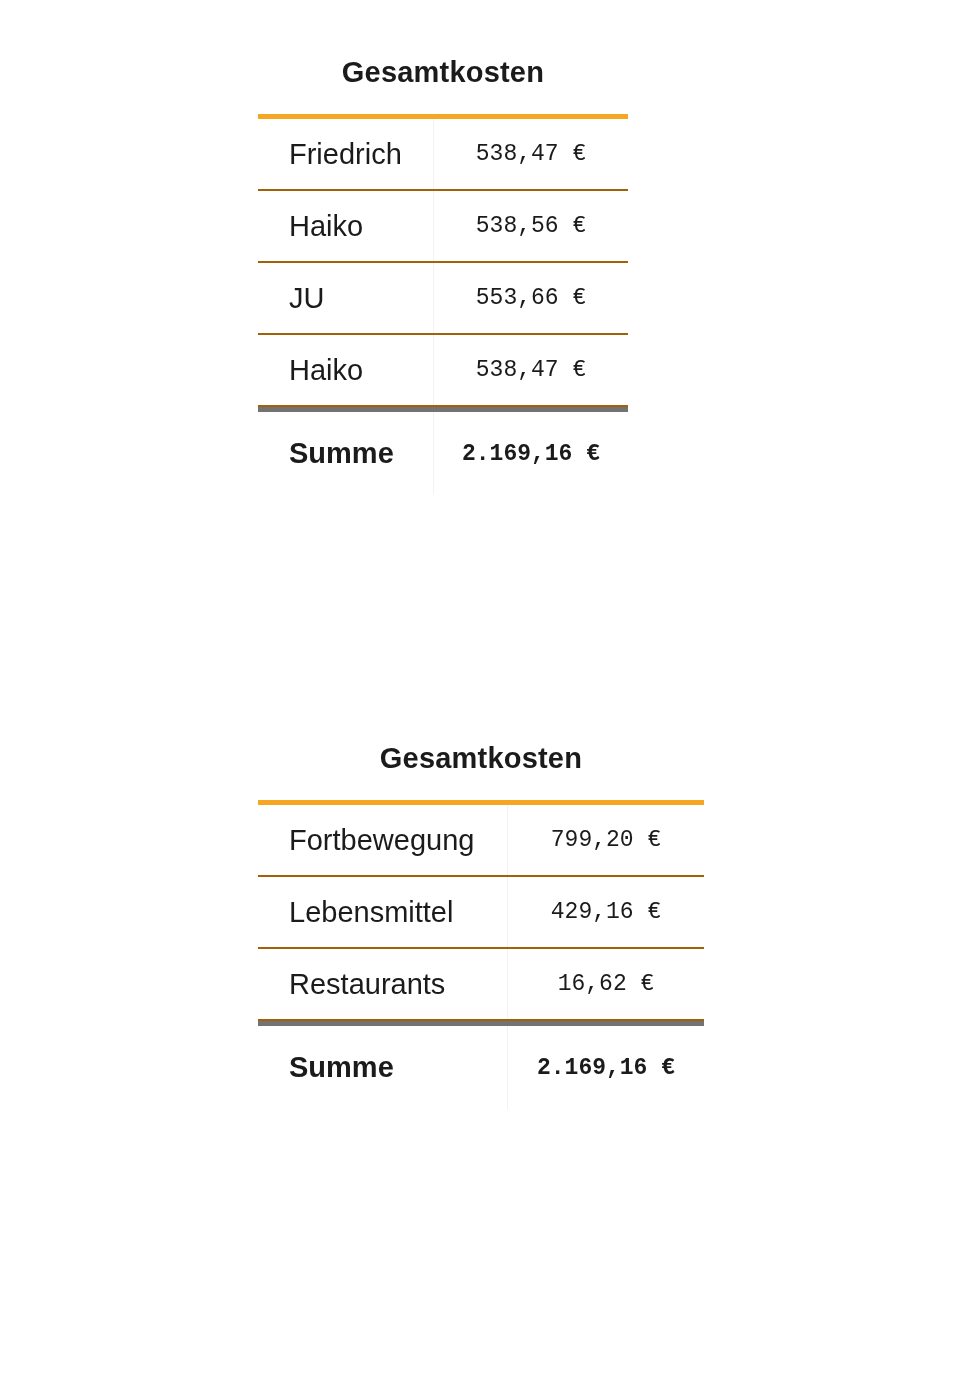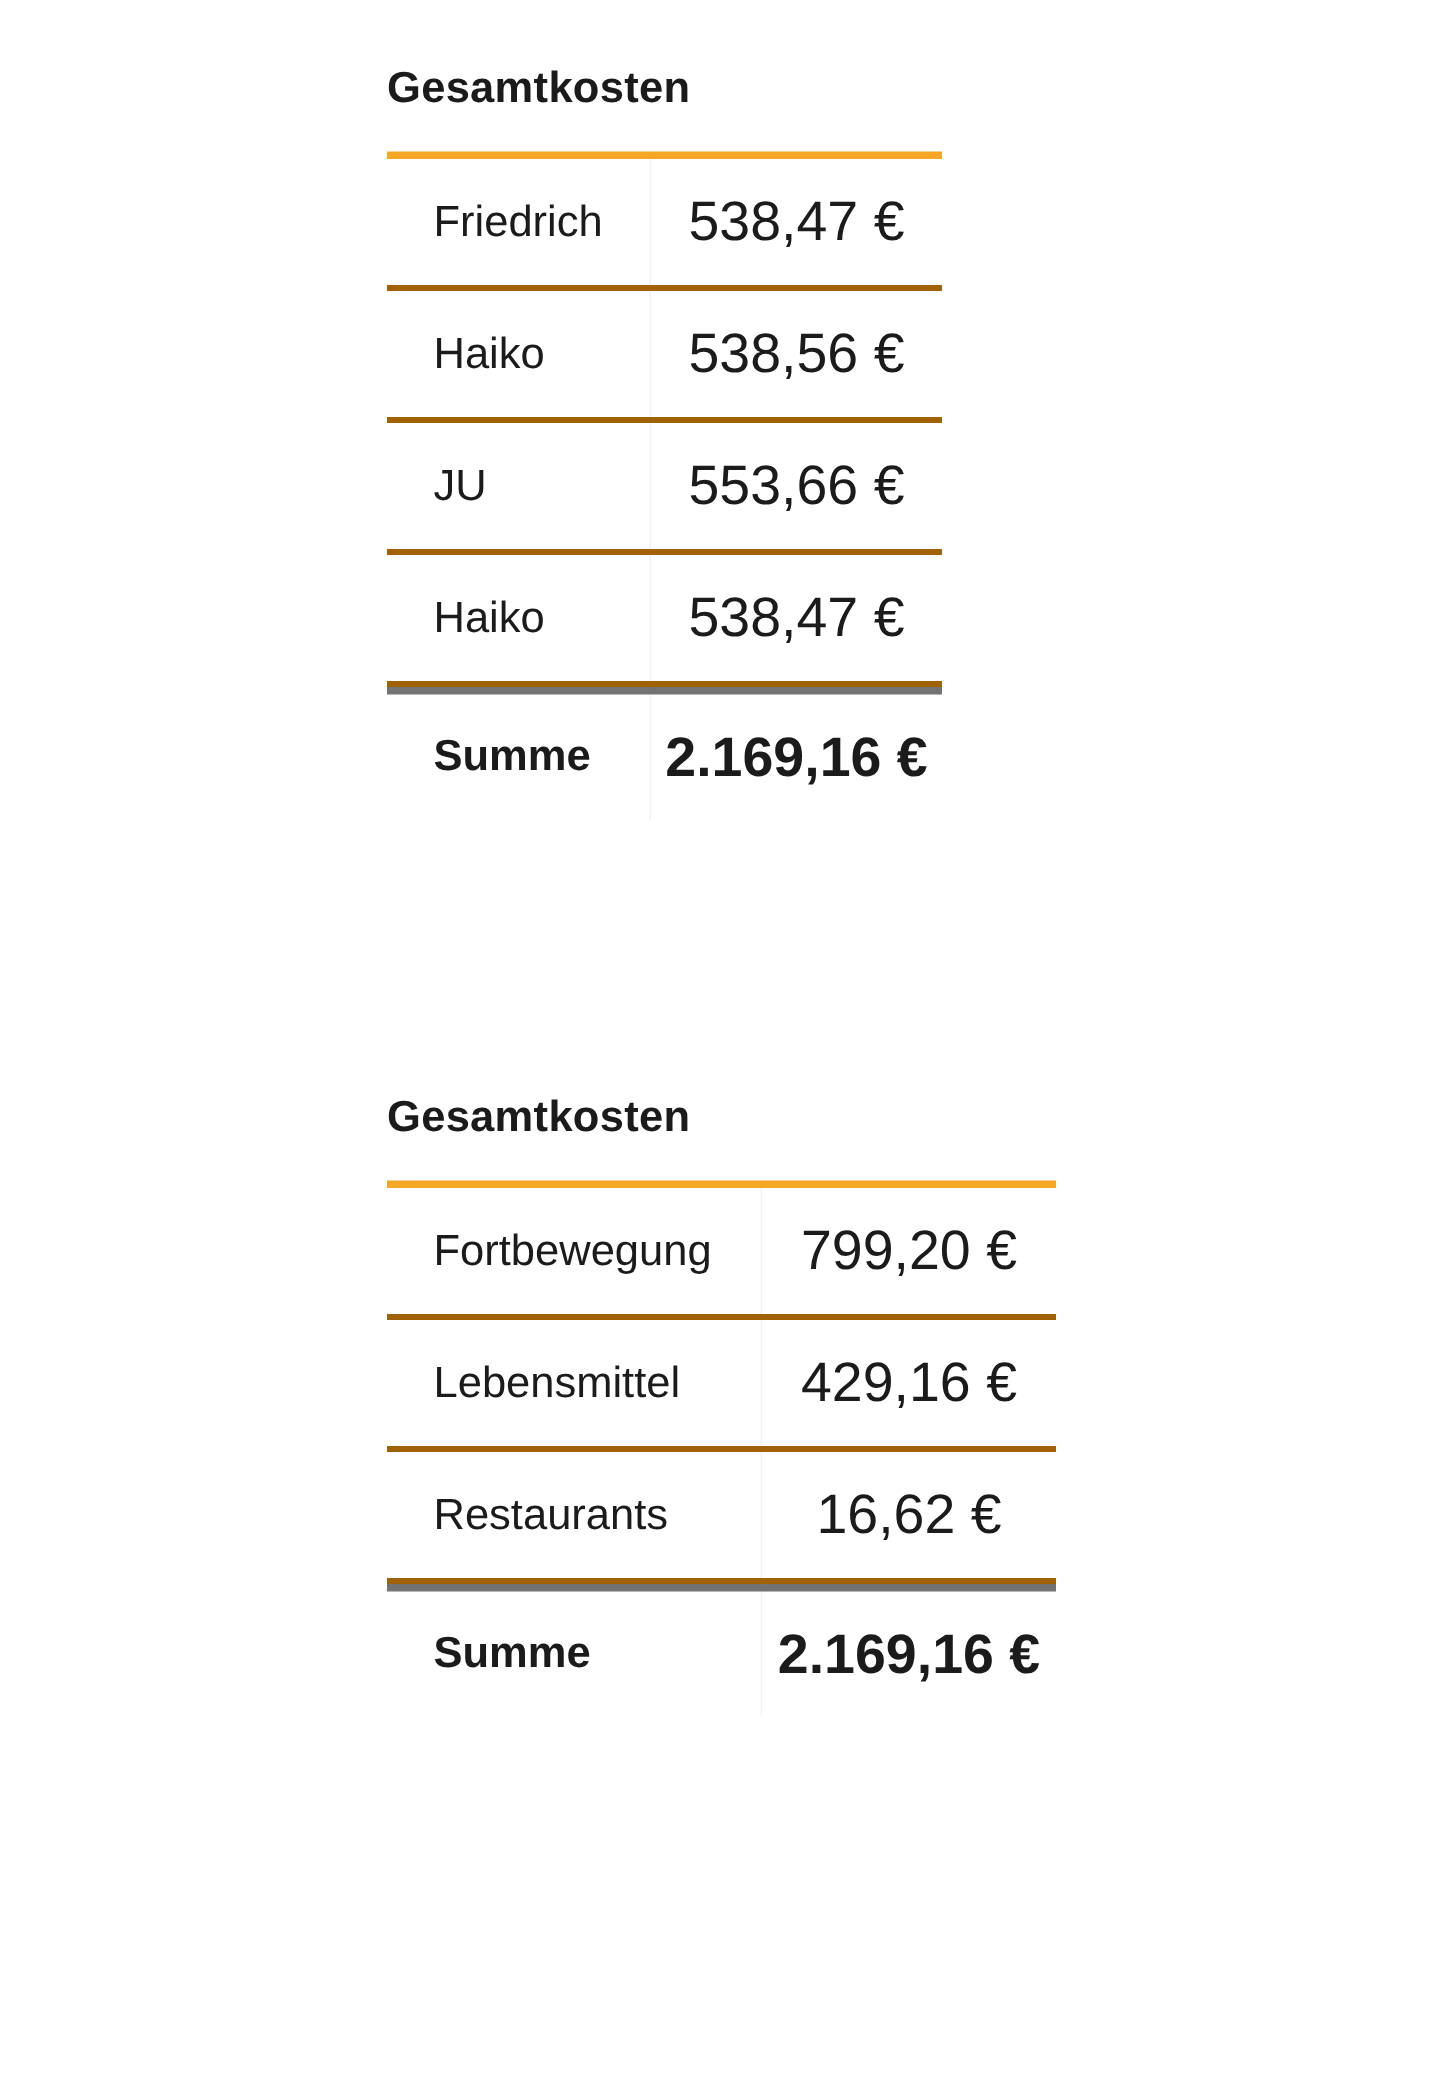--- a/index.html
+++ b/index.html
@@ -22,32 +22,34 @@
   }
   .cost-table.second {
     left: 258px;
     top: 728px;
     width: 446px;
   }
   .table-title {
     font-size: 29px;
     font-weight: 700;
     line-height: 34px;
+    text-align: center;
     color: #1b1b1b;
     letter-spacing: 0.2px;
+    margin-top: 13px;
   }
   .table-body {
     margin-top: 25px;
     border-top: 5px solid #F5A623;
   }
   .table-row {
-    height: 88px;
+    height: 72px;
     display: flex;
     align-items: center;
-    border-bottom: 4px solid #a16207;
+    border-bottom: 2px solid #a16207;
   }
   .table-row:last-of-type {
     border-bottom: none;
   }
   .total-row {
     height: 88px;
     display: flex;
     align-items: center;
     border-top: 5px solid #737373;
     font-weight: 700;
@@ -55,27 +57,28 @@
   .label-cell {
     padding-left: 31px;
     font-size: 29px;
     white-space: nowrap;
   }
   .first .label-cell { width: 175px; }
   .second .label-cell { width: 249px; }
   .value-cell {
     flex: 1;
     text-align: right;
-    font-size: 37px;
+    font-size: 23px;
     white-space: nowrap;
     border-left: 1px solid rgba(0,0,0,0.05);
     align-self: stretch;
     display: flex;
     align-items: center;
     justify-content: center;
+    font-family: Liberation Mono, monospace;
   }
   .total-row .label-cell,
   .total-row .value-cell {
     font-weight: 700;
   }
 </style>
 </head>
 <body>
 
 <section class="cost-table first">

